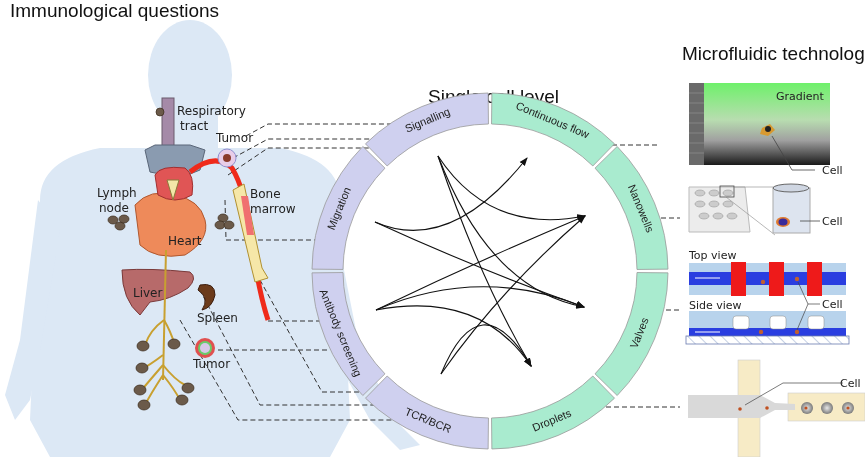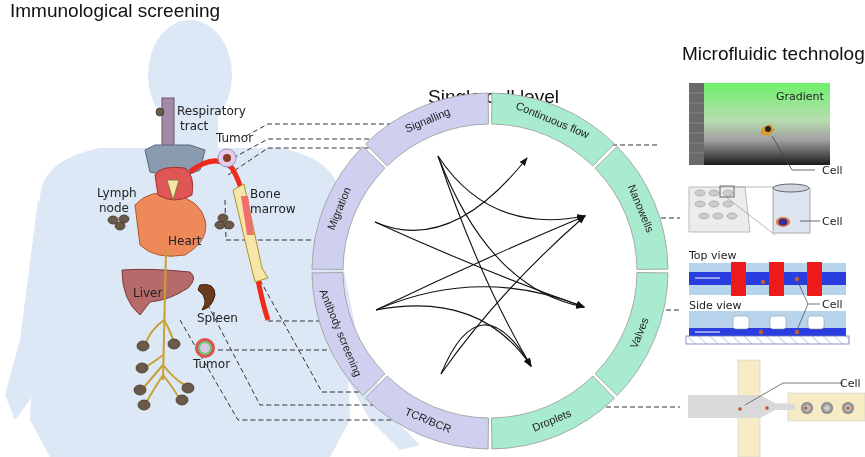--- a/index.html
+++ b/index.html
@@ -9,21 +9,21 @@
   #t-center{left:428px;top:86px;}
   #t-right{left:682px;top:43px;}
   svg{position:absolute;left:0;top:0;}
   .lbl{font-family:"DejaVu Sans",sans-serif;font-size:12px;fill:#222;}
   .seglbl{font-family:"Liberation Sans",sans-serif;font-size:11px;fill:#222;}
   .mlbl{font-family:"DejaVu Sans",sans-serif;font-size:11px;fill:#222;}
 </style>
 </head>
 <body>
 
-<div class="title" id="t-left">Immunological screening</div>
+<div class="title" id="t-left">Immunological questions</div>
 <div class="title" id="t-center">Single cell level</div>
 <div class="title" id="t-right">Microfluidic technologies</div>
 
 <svg width="865" height="457" viewBox="0 0 865 457">
   <defs>
     <marker id="arr" markerWidth="8" markerHeight="8" refX="7" refY="4" orient="auto">
       <path d="M0,1 L8,4 L0,7 Z" fill="#111"></path>
     </marker>
     <linearGradient id="gradbox" x1="0" y1="0" x2="0" y2="1">
       <stop offset="0" stop-color="#6ef06a"></stop>

